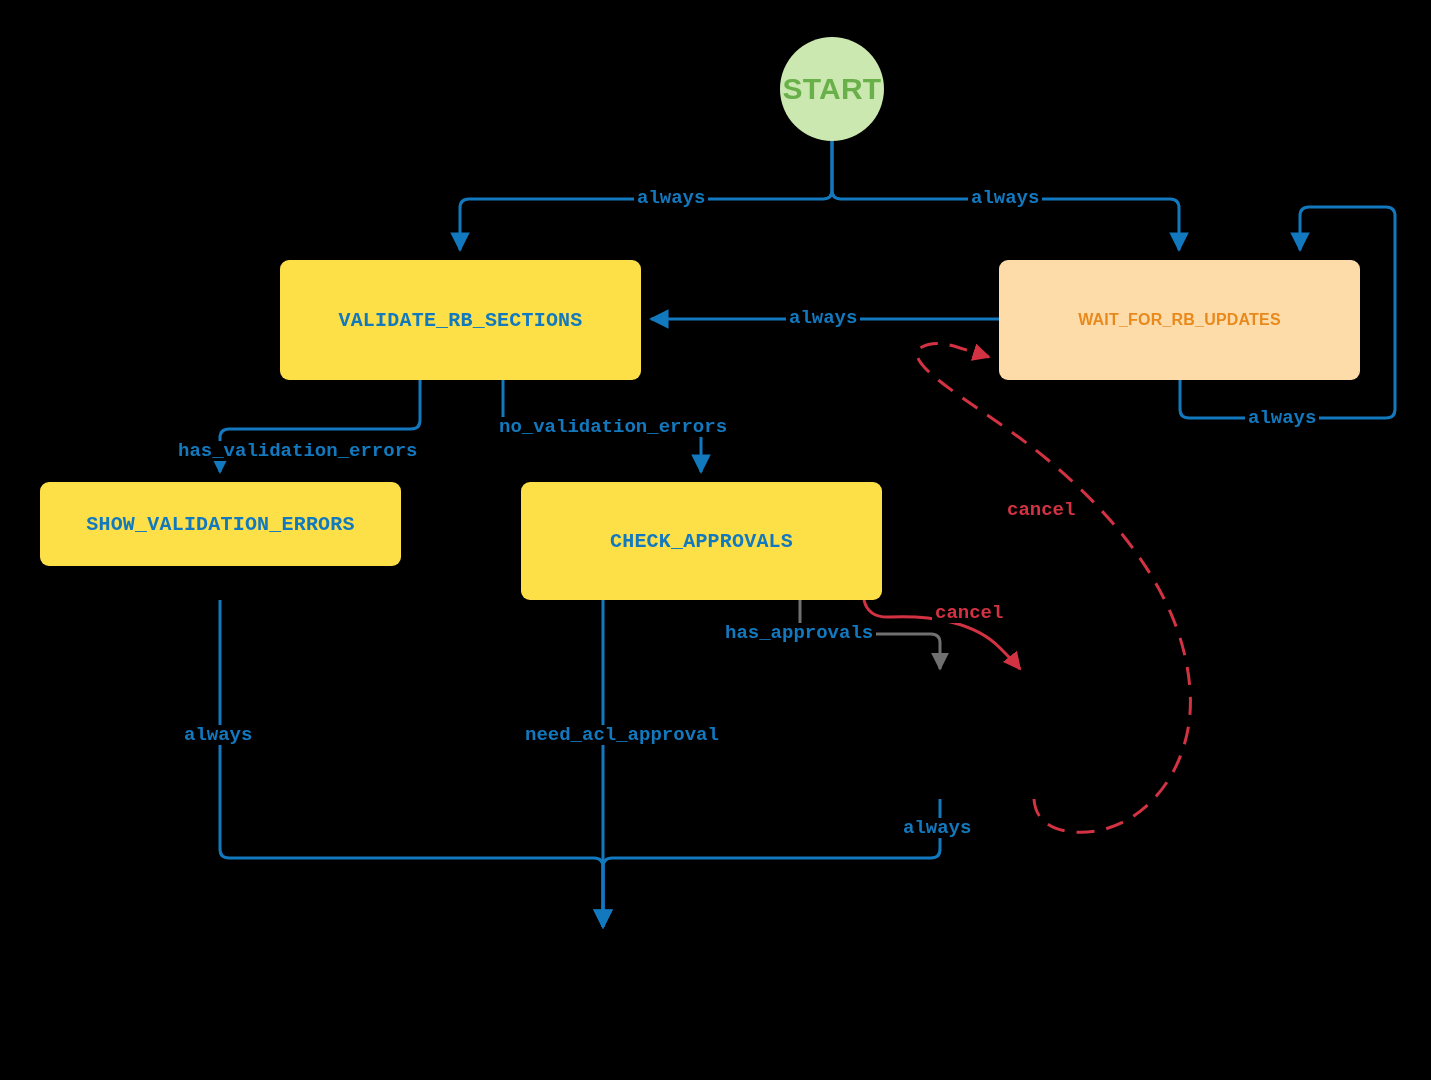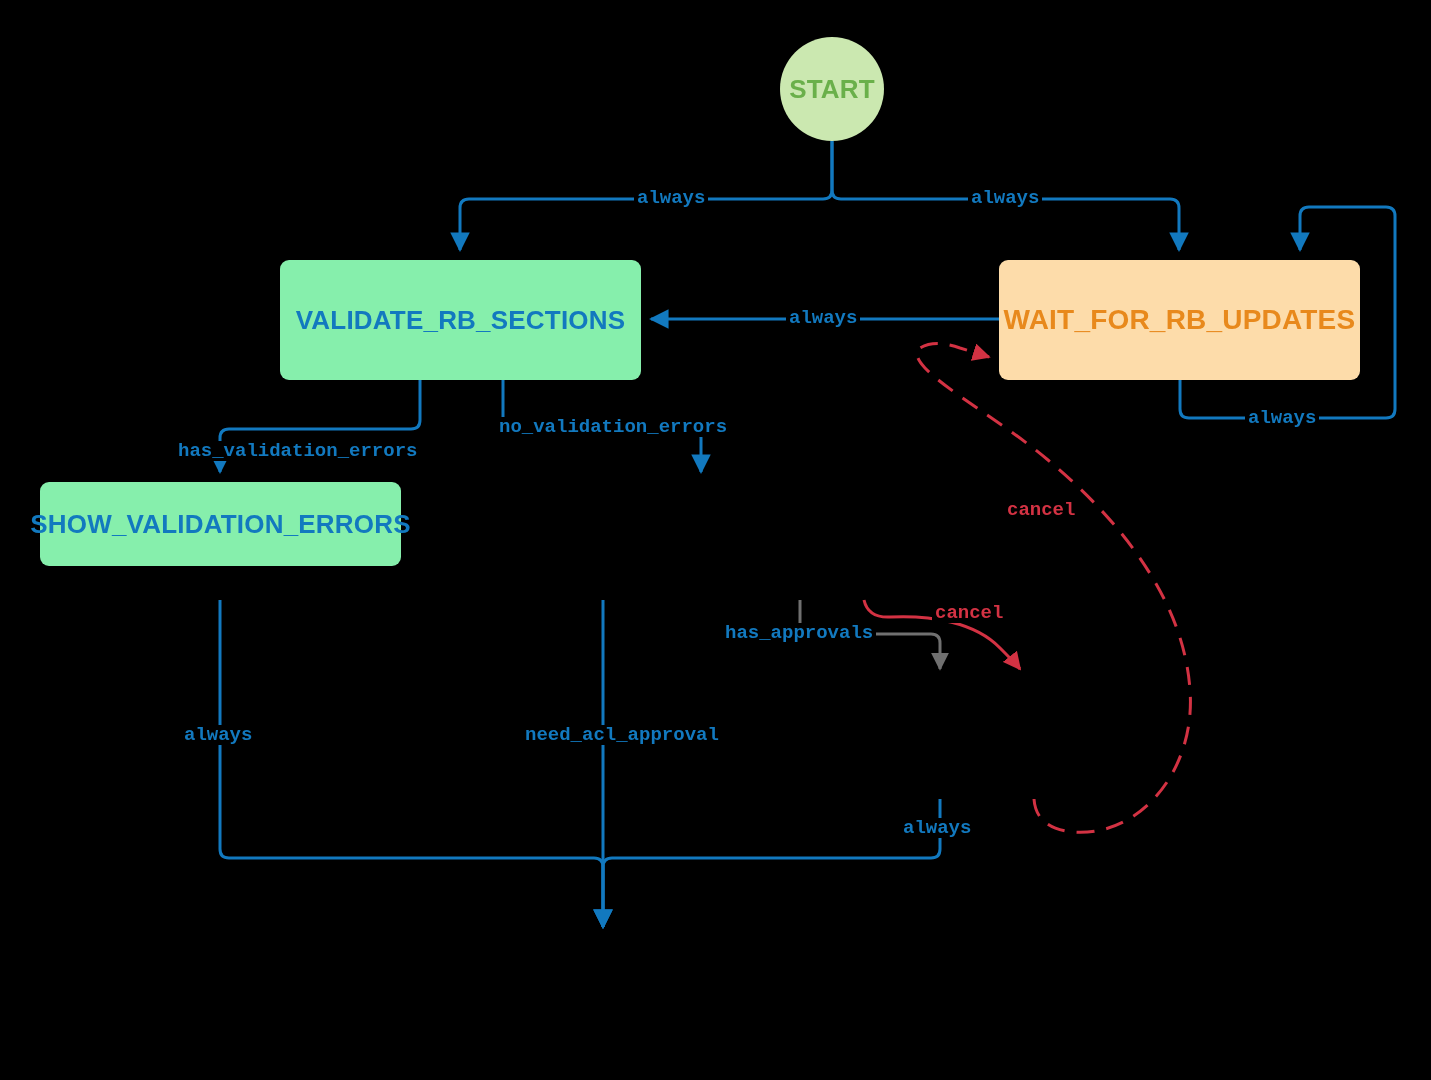--- a/index.html
+++ b/index.html
@@ -31,33 +31,34 @@
     font-weight: bold;
     letter-spacing: 0.2px;
   }
   .node.box {
     border-radius: 9px;
   }
   .node.terminal {
     border-radius: 50%;
   }
   .node-blue {
-    background: #86efac;
+    background: #fde047;
     color: #1279bf;
-    font-size: 26px;
+    font-size: 20px;
+    font-family: Liberation Mono, monospace;
   }
   .node-orange {
     background: #fddcaa;
     color: #e8891c;
-    font-size: 28px;
+    font-size: 16px;
   }
   .node-green {
     background: #cbe8b0;
     color: #6ab04a;
-    font-size: 26px;
+    font-size: 30px;
   }
   .edge-label {
     position: absolute;
     font-family: Liberation Mono, monospace;
     font-weight: bold;
     font-size: 19px;
     white-space: nowrap;
     background: #000000;
     padding: 0 3px;
     line-height: 20px;
@@ -120,20 +121,23 @@
   </div>
 
   <div class="node box node-orange" style="left:999px; top:260px; width:361px; height:120px;">
     <span>WAIT_FOR_RB_UPDATES</span>
   </div>
 
   <div class="node box node-blue" style="left:40px; top:482px; width:361px; height:84px;">
     <span>SHOW_VALIDATION_ERRORS</span>
   </div>
 
+  <div class="node box node-blue" style="left:521px; top:482px; width:361px; height:118px;">
+    <span>CHECK_APPROVALS</span>
+  </div>
 
 
 
   <div class="edge-label lbl-blue" style="left:634px; top:188px;">always</div>
 
   <div class="edge-label lbl-blue" style="left:968px; top:188px;">always</div>
 
   <div class="edge-label lbl-blue" style="left:786px; top:308px;">always</div>
 
   <div class="edge-label lbl-blue" style="left:1245px; top:408px;">always</div>

